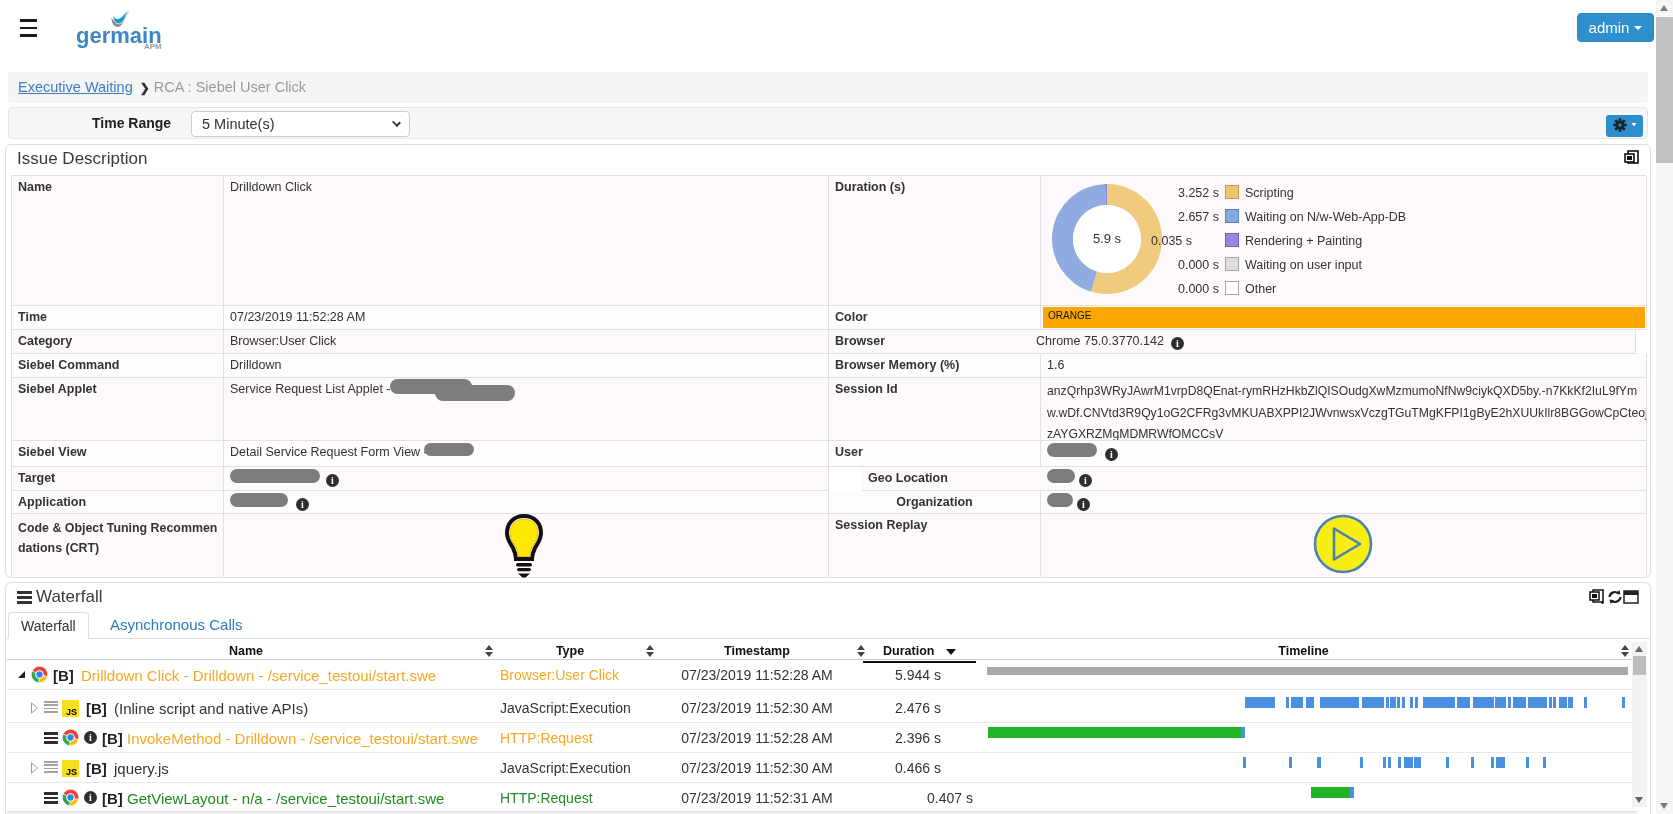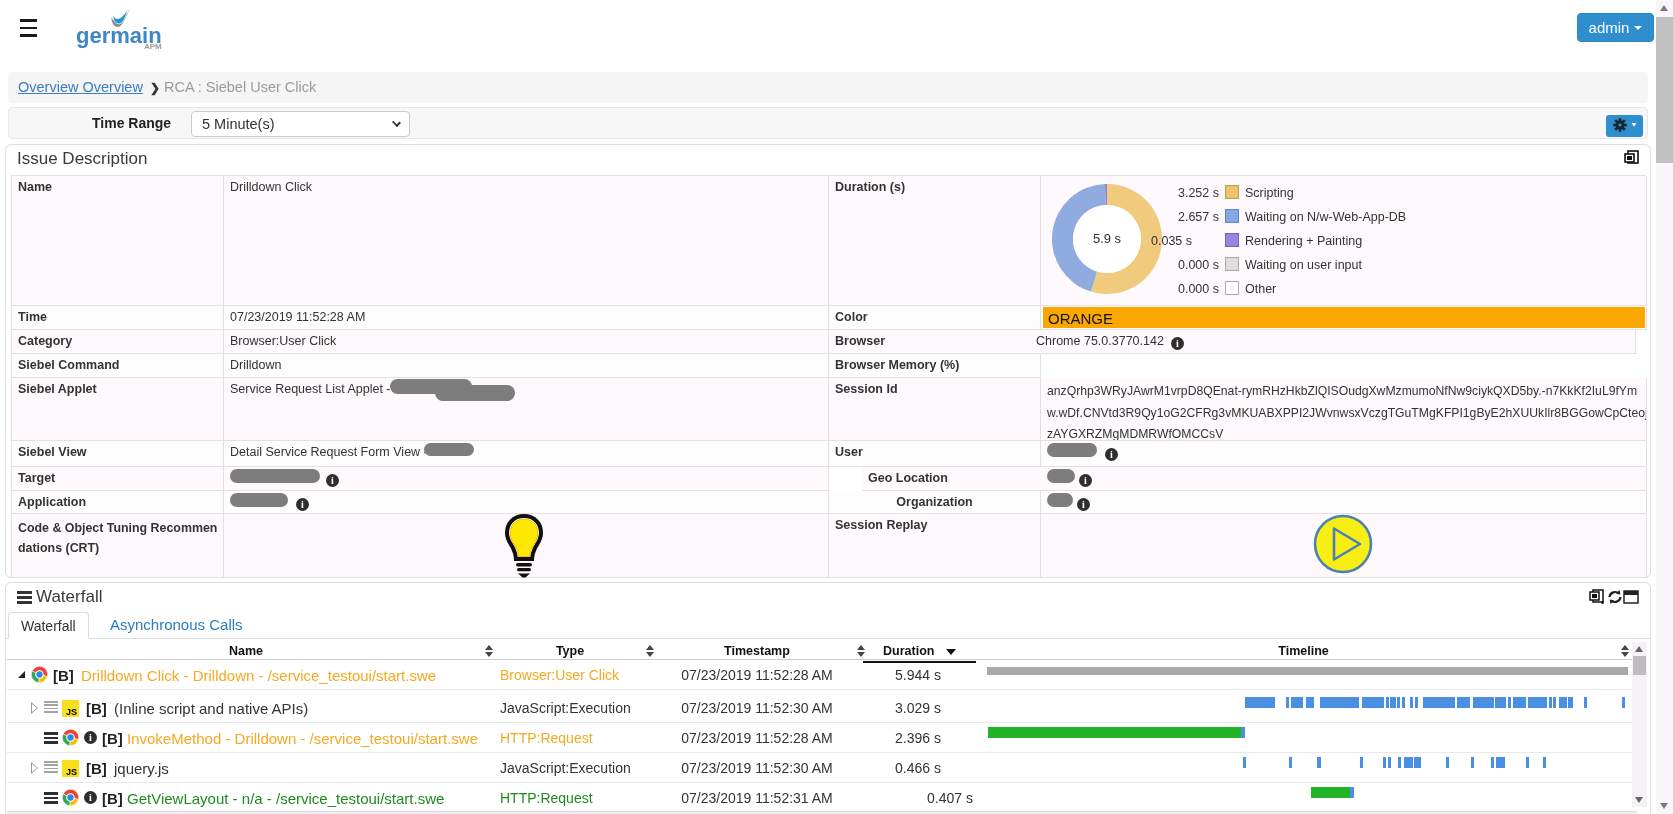--- a/index.html
+++ b/index.html
@@ -59,21 +59,21 @@
   </div>
 <div class="abs" id="logo" style="left:76px; top:6px; width:90px; height:48px;">
   <svg width="90" height="48" viewBox="0 0 90 48">
     <path d="M 35.5 11.5 C 35.3 17 38 21.2 42.5 21 C 46.5 20.7 51 8.5 54.3 1.8 C 51 8.5 45.5 15.7 41.5 15.8 C 39.3 15.8 36.5 14 35.5 11.5 Z" fill="#8a8a8a"></path>
     <path d="M 37 8.5 C 36.8 14 39 18 43.5 17.8 C 47.5 17.5 50.5 9 52 2.5 C 49 8 45 12.6 41.5 12.7 C 39.6 12.7 38 11 37 8.5 Z" fill="#1e96d2" stroke="#fff" stroke-width="0.8"></path>
     <text x="0" y="36.5" font-size="22" font-weight="bold" fill="#3e86c6" font-family="Liberation Sans">germain</text>
     <text x="68" y="42.6" font-size="8" font-weight="bold" fill="#9b9b9b" font-family="Liberation Sans">APM</text>
   </svg>
 </div>
 <div class="abs" id="adminbtn">admin<span class="caret"></span></div>
-<div class="abs" id="crumbbar"><a href="#">Overview Overview</a><span class="sep">❯</span><span class="cur">RCA : Siebel User Click</span></div>
+<div class="abs" id="crumbbar"><a href="#">Executive Waiting</a><span class="sep">❯</span><span class="cur">RCA : Siebel User Click</span></div>
 <div class="abs" id="trbar"></div>
 <div class="abs" id="trlabel">Time Range</div>
 <div class="abs" id="trsel">5 Minute(s)<span class="chev"></span></div>
 <div class="abs" id="gearbtn"><svg width="35" height="20" viewBox="0 0 35 20">
   <g fill="#16262e">
         <circle cx="13" cy="10" r="4.6"></circle>
   <g stroke="#16262e" stroke-width="2.6">
     <line x1="13" y1="3.2" x2="13" y2="16.8"></line>
     <line x1="6.2" y1="10" x2="19.8" y2="10"></line>
     <line x1="8.2" y1="5.2" x2="17.8" y2="14.8"></line>
@@ -117,29 +117,30 @@
         <div class="sw" style="left:184px;top:81px;background:#dcdcdc;border-color:#aaa;"></div>
         <div class="leg" style="left:204px;top:82px;">Waiting on user input</div>
         <div class="leg" style="left:110px;top:106px;width:68px;text-align:right;">0.000 s</div>
         <div class="sw" style="left:184px;top:105px;background:#ffffff;border-color:#aaa;"></div>
         <div class="leg" style="left:204px;top:106px;">Other</div>
       </div>
 <div class="cell bgB lbl" style="left:0px;top:130px;width:212px;height:24px;">Time</div>
 <div class="cell bgB " style="left:212px;top:130px;width:605px;height:24px;">07/23/2019 11:52:28 AM</div>
 <div class="cell bgB lbl" style="left:817px;top:130px;width:212px;height:24px;">Color</div>
 <div class="cell bgB " style="left:1029px;top:130px;width:606px;height:24px;padding:0;">
-        <div style="position:absolute;left:2px;top:1px;right:1px;bottom:1px;background:#fba700;color:#111;padding:3px 5px;font-size:15px;">ORANGE</div>
+        <div style="position:absolute;left:2px;top:1px;right:1px;bottom:1px;background:#fba700;color:#111;padding:3px 5px;font-size:10px;">ORANGE</div>
       </div>
 <div class="cell bgA lbl" style="left:0px;top:154px;width:212px;height:24px;">Category</div>
 <div class="cell bgA " style="left:212px;top:154px;width:605px;height:24px;">Browser:User Click</div>
 <div class="cell bgA lbl" style="left:817px;top:154px;width:212px;height:24px;">Browser</div>
 <div class="cell bgA " style="left:1018px;top:154px;width:606px;height:24px;">Chrome 75.0.3770.142 &nbsp;<span class="iinfo">i</span></div>
 <div class="cell bgB lbl" style="left:0px;top:178px;width:212px;height:24px;">Siebel Command</div>
 <div class="cell bgB " style="left:212px;top:178px;width:605px;height:24px;">Drilldown</div>
 <div class="cell bgB lbl" style="left:817px;top:178px;width:212px;height:24px;">Browser Memory (%)</div>
+<div class="cell bgB " style="left:1029px;top:178px;width:606px;height:24px;">1.6</div>
 <div class="cell bgA lbl" style="left:0px;top:202px;width:212px;height:63px;">Siebel Applet</div>
 <div class="cell bgA " style="left:212px;top:202px;width:605px;height:63px;"><span style="position:relative;">Service Request List Applet -<span class="blob" style="left:160px;top:-3px;width:82px;height:15px;border-radius:8px;"></span><span class="blob" style="left:205px;top:3px;width:80px;height:16px;border-radius:9px;"></span></span></div>
 <div class="cell bgA lbl" style="left:817px;top:202px;width:212px;height:63px;">Session Id</div>
 <div class="cell bgA " style="left:1029px;top:202px;width:606px;height:63px;padding-right:0;">
         <div style="font-size:12.2px;line-height:21.5px;margin-top:-1px;white-space:nowrap;">
           <div>anzQrhp3WRyJAwrM1vrpD8QEnat-rymRHzHkbZlQISOudgXwMzmumoNfNw9ciykQXD5by.-n7KkKf2IuL9fYm</div>
           <div>w.wDf.CNVtd3R9Qy1oG2CFRg3vMKUABXPPI2JWvnwsxVczgTGuTMgKFPI1gByE2hXUUkIlr8BGGowCpCteojlq</div>
           <div>zAYGXRZMgMDMRWfOMCCsV</div>
         </div>
       </div>
@@ -244,21 +245,21 @@
         <div style="background:#a3a3a3;height:1.9px;margin-bottom:1.4px;"></div>
         <div style="background:#a3a3a3;height:1.9px;margin-bottom:1.4px;"></div>
         <div style="background:#a3a3a3;height:1.9px;margin-bottom:1.4px;"></div>
         <div style="background:#a3a3a3;height:1.9px;margin-bottom:1.4px;"></div>
       </span>
       <span class="jsicon abs" style="left:55px;top:7px;">JS</span>
       <span class="abs" style="left:79px;top:7px;font-size:15px;"><span class="bbold">[B]</span></span>
       <span class="abs" style="left:107px;top:7px;font-size:15px;">(Inline script and native APIs)</span>
       <span class="abs" style="left:493px;top:7px;color:;">JavaScript:Execution</span>
       <span class="abs" style="left:644px;width:212px;top:7px;text-align:center;">07/23/2019 11:52:30 AM</span>
-      <span class="abs" style="left:856px;width:110px;top:7px;text-align:center;">3.029 s</span>
+      <span class="abs" style="left:856px;width:110px;top:7px;text-align:center;">2.476 s</span>
       <span class="bar" style="left:1238px;width:30px;background:#4a90e2;"></span>
       <span class="bar" style="left:1279px;width:3px;background:#4a90e2;"></span>
       <span class="bar" style="left:1284px;width:12px;background:#4a90e2;"></span>
       <span class="bar" style="left:1299px;width:8px;background:#4a90e2;"></span>
       <span class="bar" style="left:1313px;width:39px;background:#4a90e2;"></span>
       <span class="bar" style="left:1355px;width:22px;background:#4a90e2;"></span>
       <span class="bar" style="left:1379px;width:3px;background:#4a90e2;"></span>
       <span class="bar" style="left:1383px;width:6px;background:#4a90e2;"></span>
       <span class="bar" style="left:1390px;width:3px;background:#4a90e2;"></span>
       <span class="bar" style="left:1395px;width:3px;background:#4a90e2;"></span>

